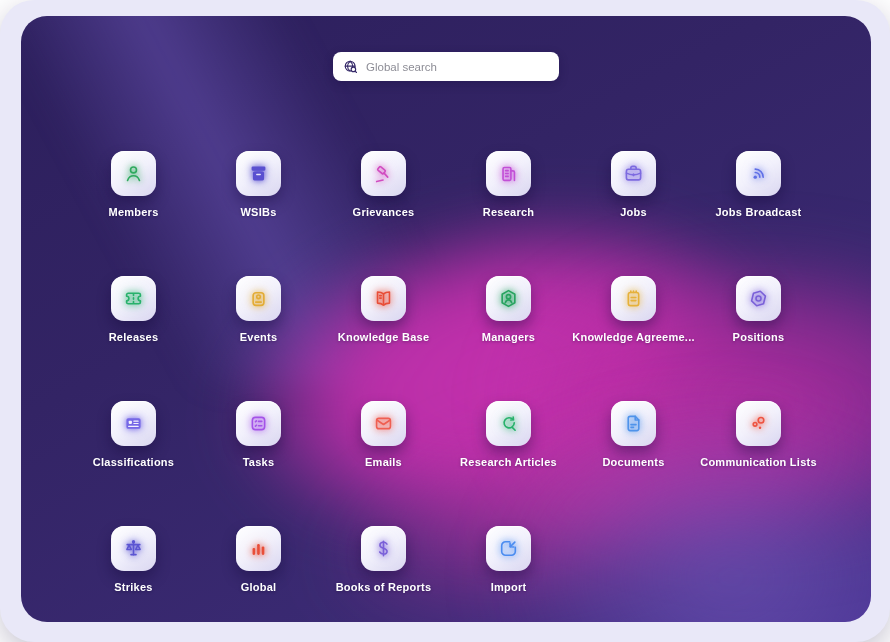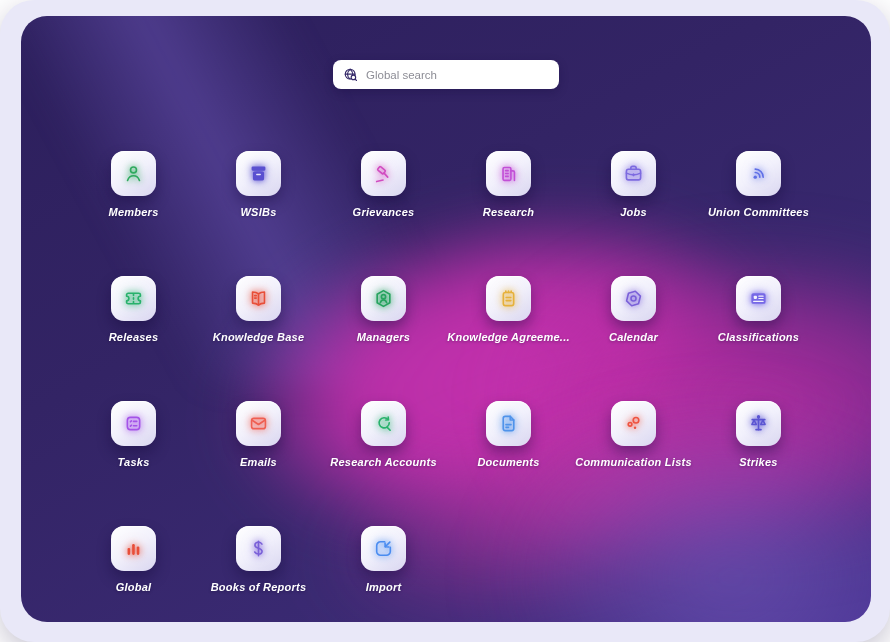--- a/index.html
+++ b/index.html
@@ -42,21 +42,21 @@
     filter:blur(30px); transform:rotate(-16deg);
   }
   .blob.purple-bottomright {
     right:-90px; bottom:-120px; width:460px; height:330px;
     background:radial-gradient(closest-side,rgba(126,95,200,.6) 0%,rgba(126,95,200,0) 100%);
     filter:blur(40px);
   }
 
   
   .search-bar {
-    position:absolute; top:44px; left:50%; transform:translateX(-50%);
+    position:absolute; top:36px; left:50%; transform:translateX(-50%);
     width:226px; height:29px; background:#ffffff; border-radius:8px;
     display:flex; align-items:center; gap:8px; padding:0 10px;
     box-shadow:0 3px 10px rgba(20,10,60,.30);
   }
   .search-bar .g-icon { flex:0 0 auto; display:flex; color:#342868; }
   .search-bar input {
     border:none; outline:none; background:transparent; width:100%;
     font-size:11.5px; color:#3a3a44; font-family:"Liberation Sans",sans-serif;
   }
   .search-bar input::placeholder { color:#8d8d96; }
@@ -69,21 +69,21 @@
   .app-cell { display:flex; flex-direction:column; align-items:center; }
   .tile {
     width:45px; height:45px; border-radius:13px; border:none; cursor:pointer;
     background:linear-gradient(145deg,#ffffff 0%,#f2f1fc 50%,#d9d6f0 100%);
     box-shadow:0 7px 14px rgba(18,8,55,.38), inset 0 1px 1px rgba(255,255,255,.9);
     display:flex; align-items:center; justify-content:center;
   }
   .tile svg { width:23px; height:23px; }
   .app-label {
     margin-top:10px; font-size:11px; font-weight:600; letter-spacing:.25px;
-    color:#ffffff; white-space:nowrap; text-shadow:0 1px 3px rgba(20,10,50,.35);font-style:italic;
+    color:#ffffff; white-space:nowrap; text-shadow:0 1px 3px rgba(20,10,50,.35);
   }
 </style>
 </head>
 <body>
 
 <div class="device-frame">
   <div class="canvas">
     <div class="blob streak-topleft"></div>
     <div class="blob magenta-main"></div>
     <div class="blob magenta-right"></div>
@@ -168,32 +168,44 @@
         <div class="app-cell">
           <button class="tile">
             <span style="display: flex; color: rgb(95, 111, 230); filter: drop-shadow(rgb(95, 111, 230) 0px 0px 3px) drop-shadow(rgba(95, 111, 230, 0.333) 0px 0px 6px);">
               <svg viewBox="0 0 24 24" fill="none" stroke="currentColor" stroke-width="1.7" stroke-linecap="round" stroke-linejoin="round">
                 <circle cx="8.6" cy="15.8" r="1.8" fill="currentColor" stroke="none"></circle>
                 <path d="M13.4 15.8A4.8 4.8 0 0 0 8.6 11"></path>
                 <path d="M16.9 15.8A8.3 8.3 0 0 0 8.6 7.5"></path>
               </svg>
             </span>
           </button>
-          <span class="app-label">Union Committees</span>
+          <span class="app-label">Jobs Broadcast</span>
         </div>
         <div class="app-cell">
           <button class="tile">
             <span style="display: flex; color: rgb(39, 177, 107); filter: drop-shadow(rgb(39, 177, 107) 0px 0px 3px) drop-shadow(rgba(39, 177, 107, 0.333) 0px 0px 6px);">
               <svg viewBox="0 0 24 24" fill="none" stroke="currentColor" stroke-width="1.7" stroke-linecap="round" stroke-linejoin="round">
                 <path d="M4.8 9.6V8.2a1.7 1.7 0 0 1 1.7-1.7h11a1.7 1.7 0 0 1 1.7 1.7v1.4a2.4 2.4 0 0 0 0 4.8v1.4a1.7 1.7 0 0 1-1.7 1.7h-11a1.7 1.7 0 0 1-1.7-1.7v-1.4a2.4 2.4 0 0 0 0-4.8z"></path>
                 <path d="M12 7.4v1.4M12 11.3v1.4M12 15.2v1.4"></path>
               </svg>
             </span>
           </button>
           <span class="app-label">Releases</span>
+        </div>
+        <div class="app-cell">
+          <button class="tile">
+            <span style="display: flex; color: rgb(227, 172, 53); filter: drop-shadow(rgb(227, 172, 53) 0px 0px 3px) drop-shadow(rgba(227, 172, 53, 0.333) 0px 0px 6px);">
+              <svg viewBox="0 0 24 24" fill="none" stroke="currentColor" stroke-width="1.7" stroke-linecap="round" stroke-linejoin="round">
+                <rect x="6.4" y="6" width="11.2" height="13.2" rx="3"></rect>
+                <circle cx="12" cy="10.2" r="1.9"></circle>
+                <path d="M9.2 15.8h5.6"></path>
+              </svg>
+            </span>
+          </button>
+          <span class="app-label">Events</span>
         </div>
         <div class="app-cell">
           <button class="tile">
             <span style="display: flex; color: rgb(232, 78, 56); filter: drop-shadow(rgb(232, 78, 56) 0px 0px 3px) drop-shadow(rgba(232, 78, 56, 0.333) 0px 0px 6px);">
               <svg viewBox="0 0 24 24" fill="none" stroke="currentColor" stroke-width="1.7" stroke-linecap="round" stroke-linejoin="round">
                 <path d="M12 7.2c-1.6-1.4-3.6-2-6.2-2v11.6c2.6 0 4.6.6 6.2 2 1.6-1.4 3.6-2 6.2-2V5.2c-2.6 0-4.6.6-6.2 2z"></path>
                 <path d="M12 7.2v11.6"></path>
                 <path d="M8 9h1.6M8 11.6h1.6"></path>
               </svg>
             </span>
@@ -226,21 +238,21 @@
         </div>
         <div class="app-cell">
           <button class="tile">
             <span style="display: flex; color: rgb(122, 96, 216); filter: drop-shadow(rgb(122, 96, 216) 0px 0px 3px) drop-shadow(rgba(122, 96, 216, 0.333) 0px 0px 6px);">
               <svg viewBox="0 0 24 24" fill="none" stroke="currentColor" stroke-width="1.7" stroke-linecap="round" stroke-linejoin="round">
                 <path d="M12 4.2l6.4 3.7v8.2L12 19.8l-6.4-3.7V7.9z" transform="rotate(14 12 12)"></path>
                 <circle cx="12" cy="12" r="2.6"></circle>
               </svg>
             </span>
           </button>
-          <span class="app-label">Calendar</span>
+          <span class="app-label">Positions</span>
         </div>
         <div class="app-cell">
           <button class="tile">
             <span style="display: flex; color: rgb(118, 104, 230); filter: drop-shadow(rgb(118, 104, 230) 0px 0px 3px) drop-shadow(rgba(118, 104, 230, 0.333) 0px 0px 6px);">
               <svg viewBox="0 0 24 24" fill="none" stroke="currentColor" stroke-width="1.7" stroke-linecap="round" stroke-linejoin="round">
                 <rect x="4.6" y="6.4" width="14.8" height="11.2" rx="2" fill="currentColor" stroke="none"></rect>
                 <rect x="7" y="9" width="3.4" height="3.4" rx="0.8" fill="#f3f2fd" stroke="none"></rect>
                 <path d="M12.4 9.6h4.4M12.4 12h4.4M7 15h9.8" stroke="#f3f2fd" stroke-width="1.3"></path>
               </svg>
             </span>
@@ -273,21 +285,21 @@
         <div class="app-cell">
           <button class="tile">
             <span style="display: flex; color: rgb(39, 177, 107); filter: drop-shadow(rgb(39, 177, 107) 0px 0px 3px) drop-shadow(rgba(39, 177, 107, 0.333) 0px 0px 6px);">
               <svg viewBox="0 0 24 24" fill="none" stroke="currentColor" stroke-width="1.7" stroke-linecap="round" stroke-linejoin="round">
                 <path d="M16.8 7.9a5.3 5.3 0 1 0 1.2 3.4"></path>
                 <path d="M16.9 5.4l.3 2.7-2.7.3"></path>
                 <path d="M15.9 16l3 3"></path>
               </svg>
             </span>
           </button>
-          <span class="app-label">Research Accounts</span>
+          <span class="app-label">Research Articles</span>
         </div>
         <div class="app-cell">
           <button class="tile">
             <span style="display: flex; color: rgb(79, 147, 234); filter: drop-shadow(rgb(79, 147, 234) 0px 0px 3px) drop-shadow(rgba(79, 147, 234, 0.333) 0px 0px 6px);">
               <svg viewBox="0 0 24 24" fill="none" stroke="currentColor" stroke-width="1.7" stroke-linecap="round" stroke-linejoin="round">
                 <path d="M13.8 4.6H8.6a2.1 2.1 0 0 0-2.1 2.1v10.6a2.1 2.1 0 0 0 2.1 2.1h6.8a2.1 2.1 0 0 0 2.1-2.1V8.3z"></path>
                 <path d="M13.8 4.6v3.7h3.7"></path>
                 <path d="M9.4 13.2h5.2M9.4 16h2.6"></path>
               </svg>
             </span>

